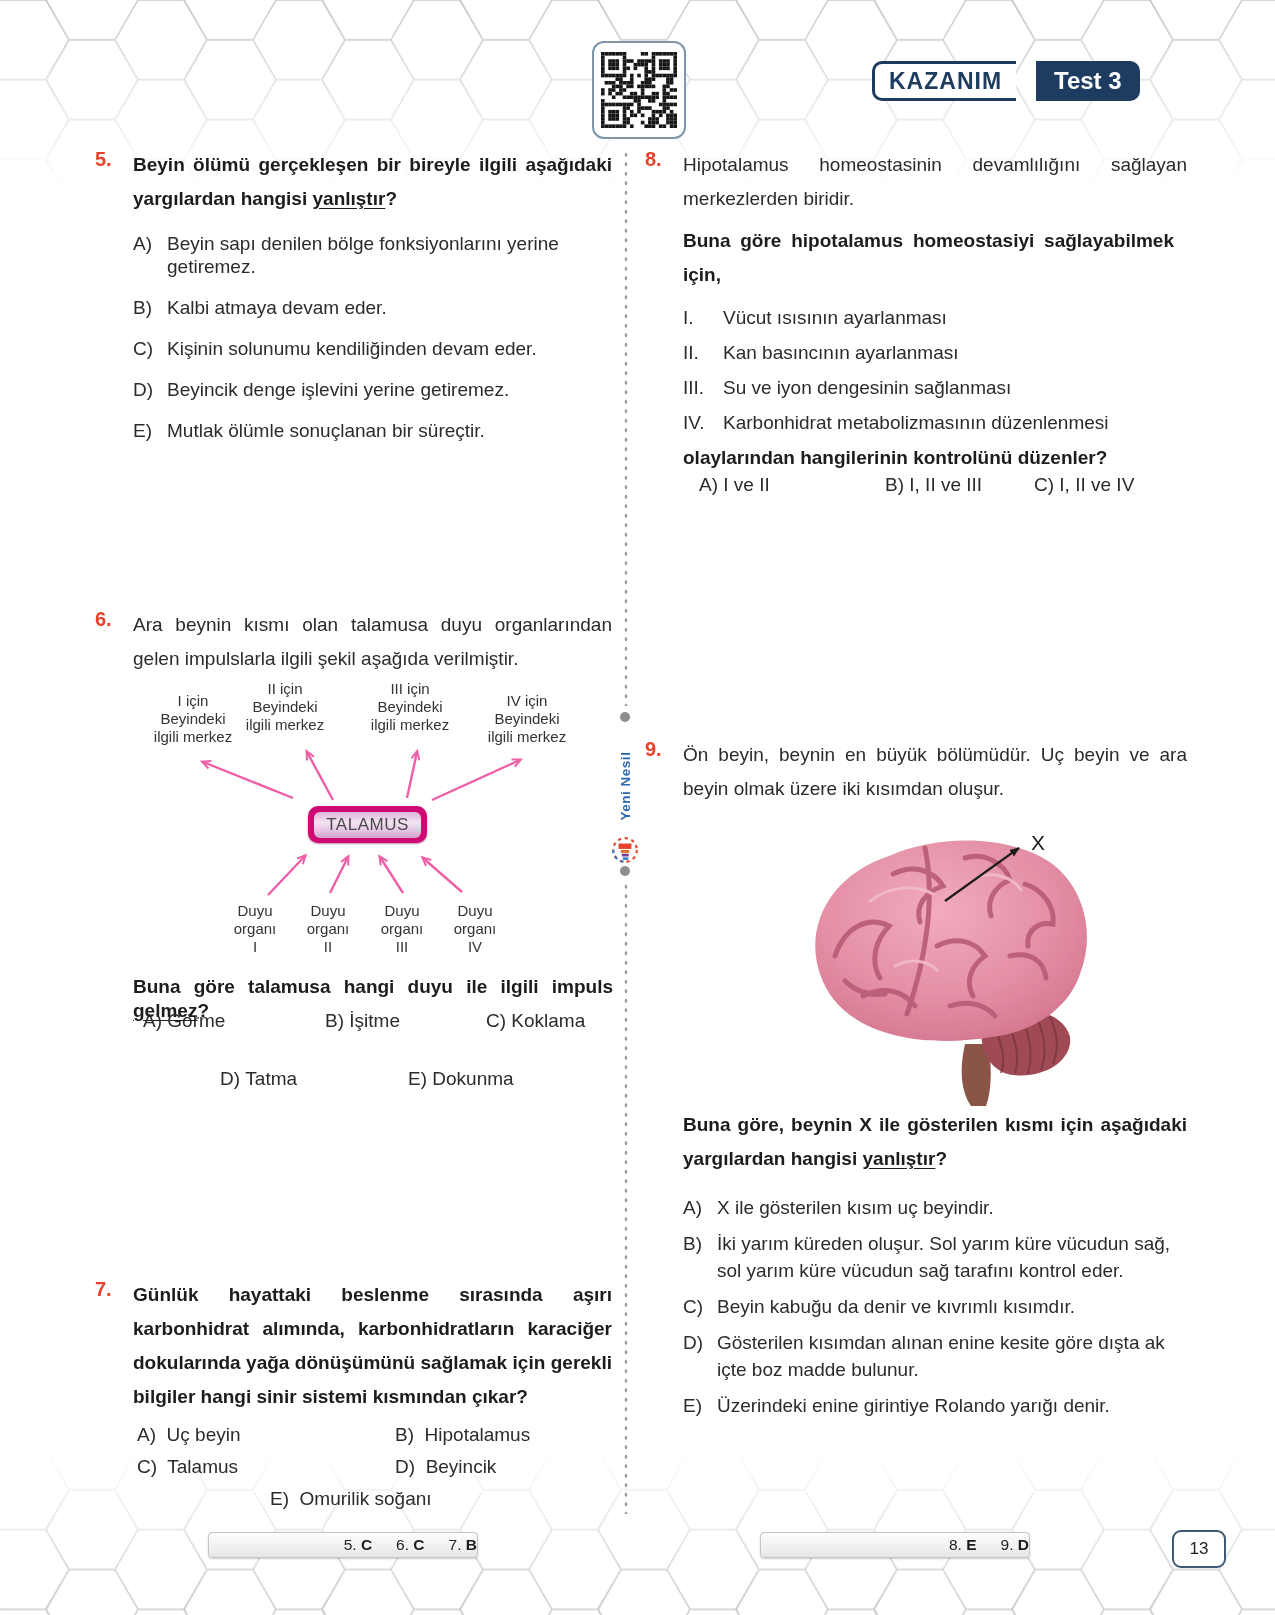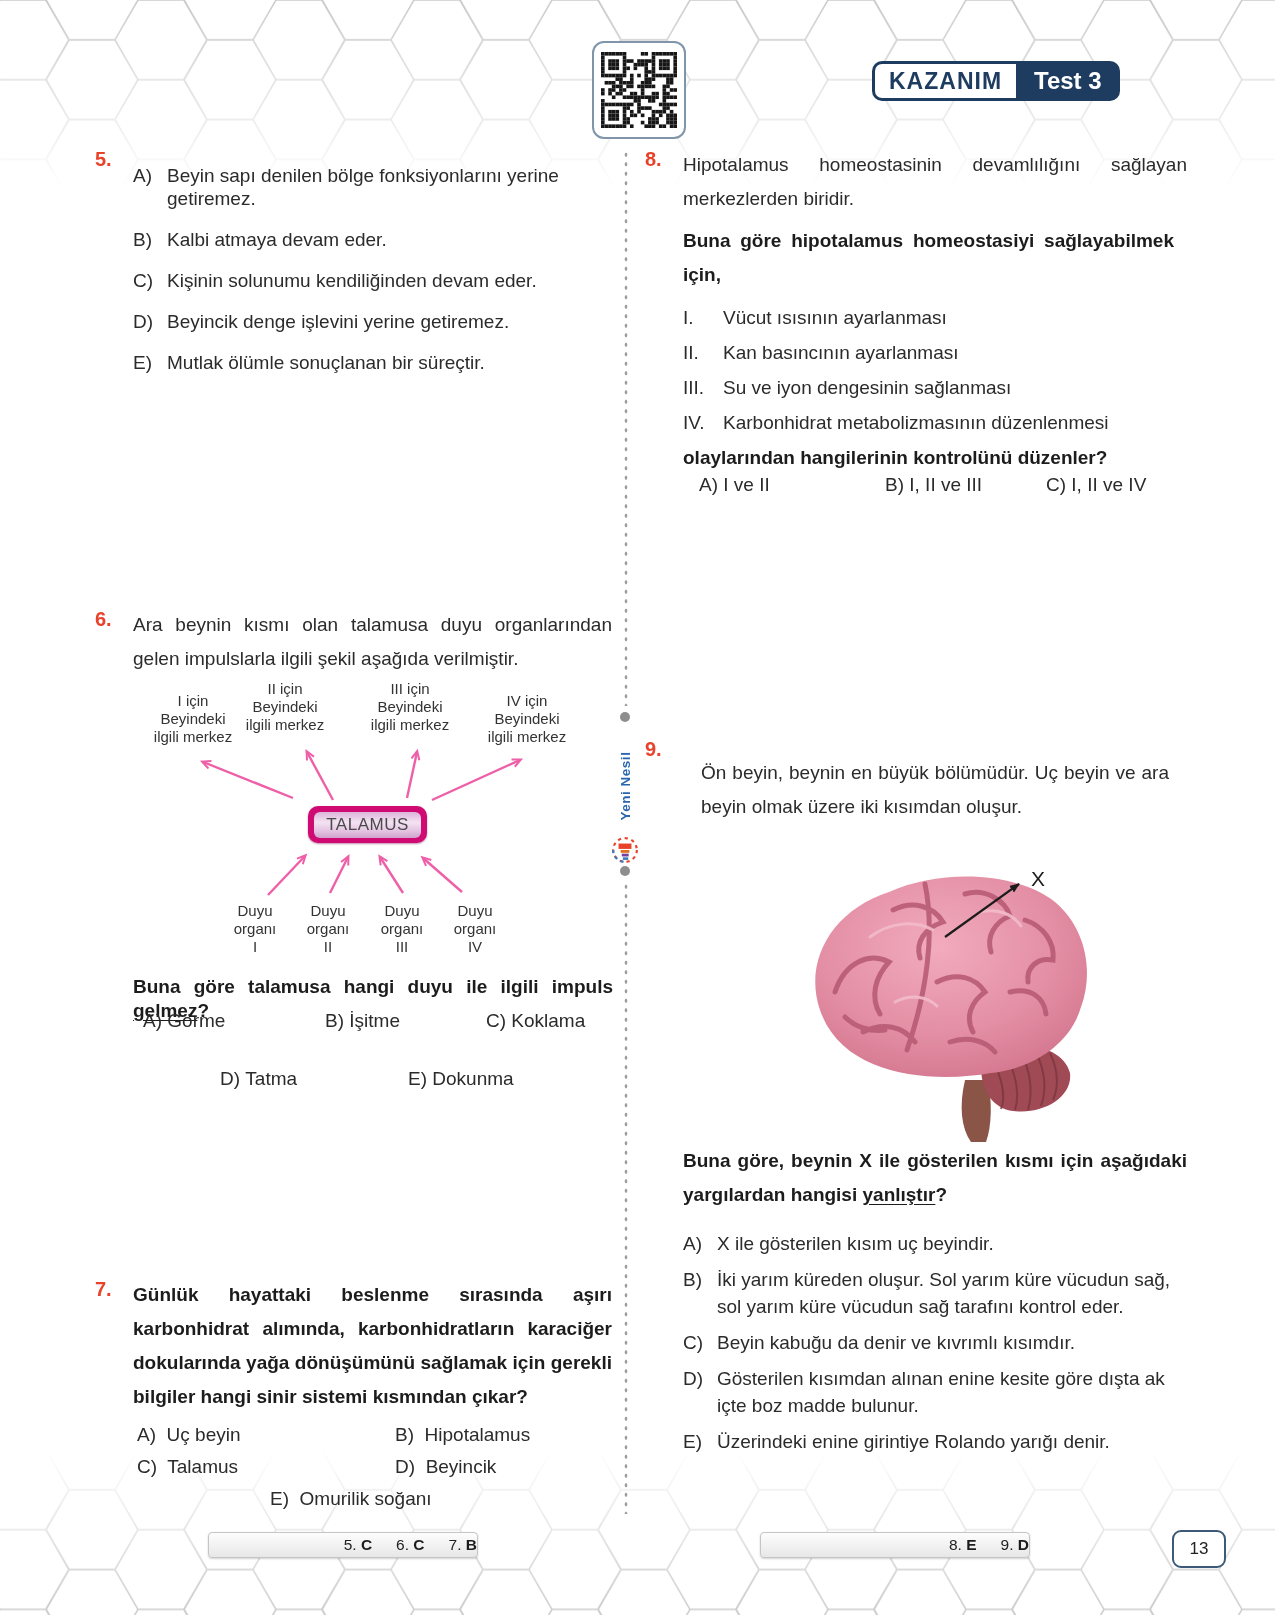--- a/index.html
+++ b/index.html
@@ -10,21 +10,21 @@
   .hex-bottom{bottom:0;}
 
   
   .qr-box{position:absolute;left:592px;top:41px;width:90px;height:94px;background:#fff;
           border:2px solid #7e95aa;border-radius:12px;display:flex;align-items:center;justify-content:center;}
   .badge{position:absolute;left:872px;top:61px;height:40px;display:flex;align-items:stretch;}
   .badge-left{background:#fff;border:3px solid #1e3c5f;border-right:none;border-radius:10px 0 0 10px;
               display:flex;align-items:center;padding:0 14px;color:#1e3c5f;font-weight:bold;
               font-size:23px;letter-spacing:1px;}
   .badge-right{background:#1e3c5f;border-radius:0 10px 10px 0;display:flex;align-items:center;
-               padding:0 18px;color:#fff;font-weight:bold;font-size:24px;}
+               padding:0 18px;color:#fff;font-weight:bold;font-size:24px;margin-left:20px;}
 
   
   .dots{position:absolute;left:624px;width:4px;
         background-image:radial-gradient(circle,#9b9b9b 1.5px,transparent 1.6px);
         background-size:4px 9.5px;background-repeat:repeat-y;}
   .bigdot{position:absolute;left:620px;width:10px;height:10px;border-radius:50%;background:#8e8e8e;}
   .brand-text{position:absolute;left:577px;top:778px;width:98px;height:16px;
               transform:rotate(-90deg);transform-origin:center;text-align:center;
               color:#2a66ae;font-weight:bold;font-size:13.5px;letter-spacing:.5px;white-space:nowrap;}
   .brand-icon{position:absolute;left:611px;top:836px;width:28px;height:28px;}
@@ -373,20 +373,21 @@
     <rect x="10" y="16.4" width="6.4" height="2.6" fill="#7a3f98"></rect>
     <rect x="11" y="19.8" width="5" height="2.4" fill="#3a7bbf"></rect>
   </svg>
   <div class="dots" style="top:882px;height:632px;"></div>
   <div class="bigdot" style="top:866px;"></div>
 
   <section class="q" style="left:95px;top:148px;width:517px;">
     <div class="qhead">
       <span class="qnum">5.</span>
       <div class="qbody">
+        <p class="stem b" style="margin:0;"><span>Beyin ölümü gerçekleşen bir bireyle ilgili aşağıdaki yargılardan hangisi </span><span class="u">yanlıştır</span><span>?</span></p>
         <div class="opts">
           <div class="opt">
               <span class="k">A)</span>
               <span class="t">Beyin sapı denilen bölge fonksiyonlarını yerine getiremez.</span>
             </div>
           <div class="opt">
               <span class="k">B)</span>
               <span class="t">Kalbi atmaya devam eder.</span>
             </div>
           <div class="opt">
@@ -516,31 +517,31 @@
             </div>
           <div class="item">
               <span class="n">IV.</span>
               <span>Karbonhidrat metabolizmasının düzenlenmesi</span>
             </div>
         </div>
         <p class="stem b" style="margin:8px 0 0 0;line-height:24px;">olaylarından hangilerinin kontrolünü düzenler?</p>
         <div class="hrow" style="margin-top:4px;height:30px;margin-left:-36px;">
           <span class="iopt" style="left:52px;"><span>A)</span> <span>I ve II</span></span>
           <span class="iopt" style="left:238px;"><span>B)</span> <span>I, II ve III</span></span>
-          <span class="iopt" style="left:399px;"><span>C)</span> <span>I, II ve IV</span></span>
+          <span class="iopt" style="left:387px;"><span>C)</span> <span>I, II ve IV</span></span>
         </div>
       </div>
     </div>
   </section>
 
   <section class="q" style="left:645px;top:738px;width:542px;">
     <div class="qhead">
       <span class="qnum">9.</span>
       <div class="qbody">
-        <p class="stem" style="margin:18px;">Ön beyin, beynin en büyük bölümüdür. Uç beyin ve ara beyin olmak üzere iki kısımdan oluşur.</p>
+        <p class="stem" style="margin:0;">Ön beyin, beynin en büyük bölümüdür. Uç beyin ve ara beyin olmak üzere iki kısımdan oluşur.</p>
       </div>
     </div>
     <div class="figure">
       <svg class="brain-svg" width="440" height="302" viewBox="0 0 440 302">
         <defs>
           <radialGradient id="bg1" cx="45%" cy="35%" r="80%">
             <stop offset="0" stop-color="#f2abbd"></stop>
             <stop offset="0.55" stop-color="#e38ea4"></stop>
             <stop offset="1" stop-color="#cd6d86"></stop>
           </radialGradient>

